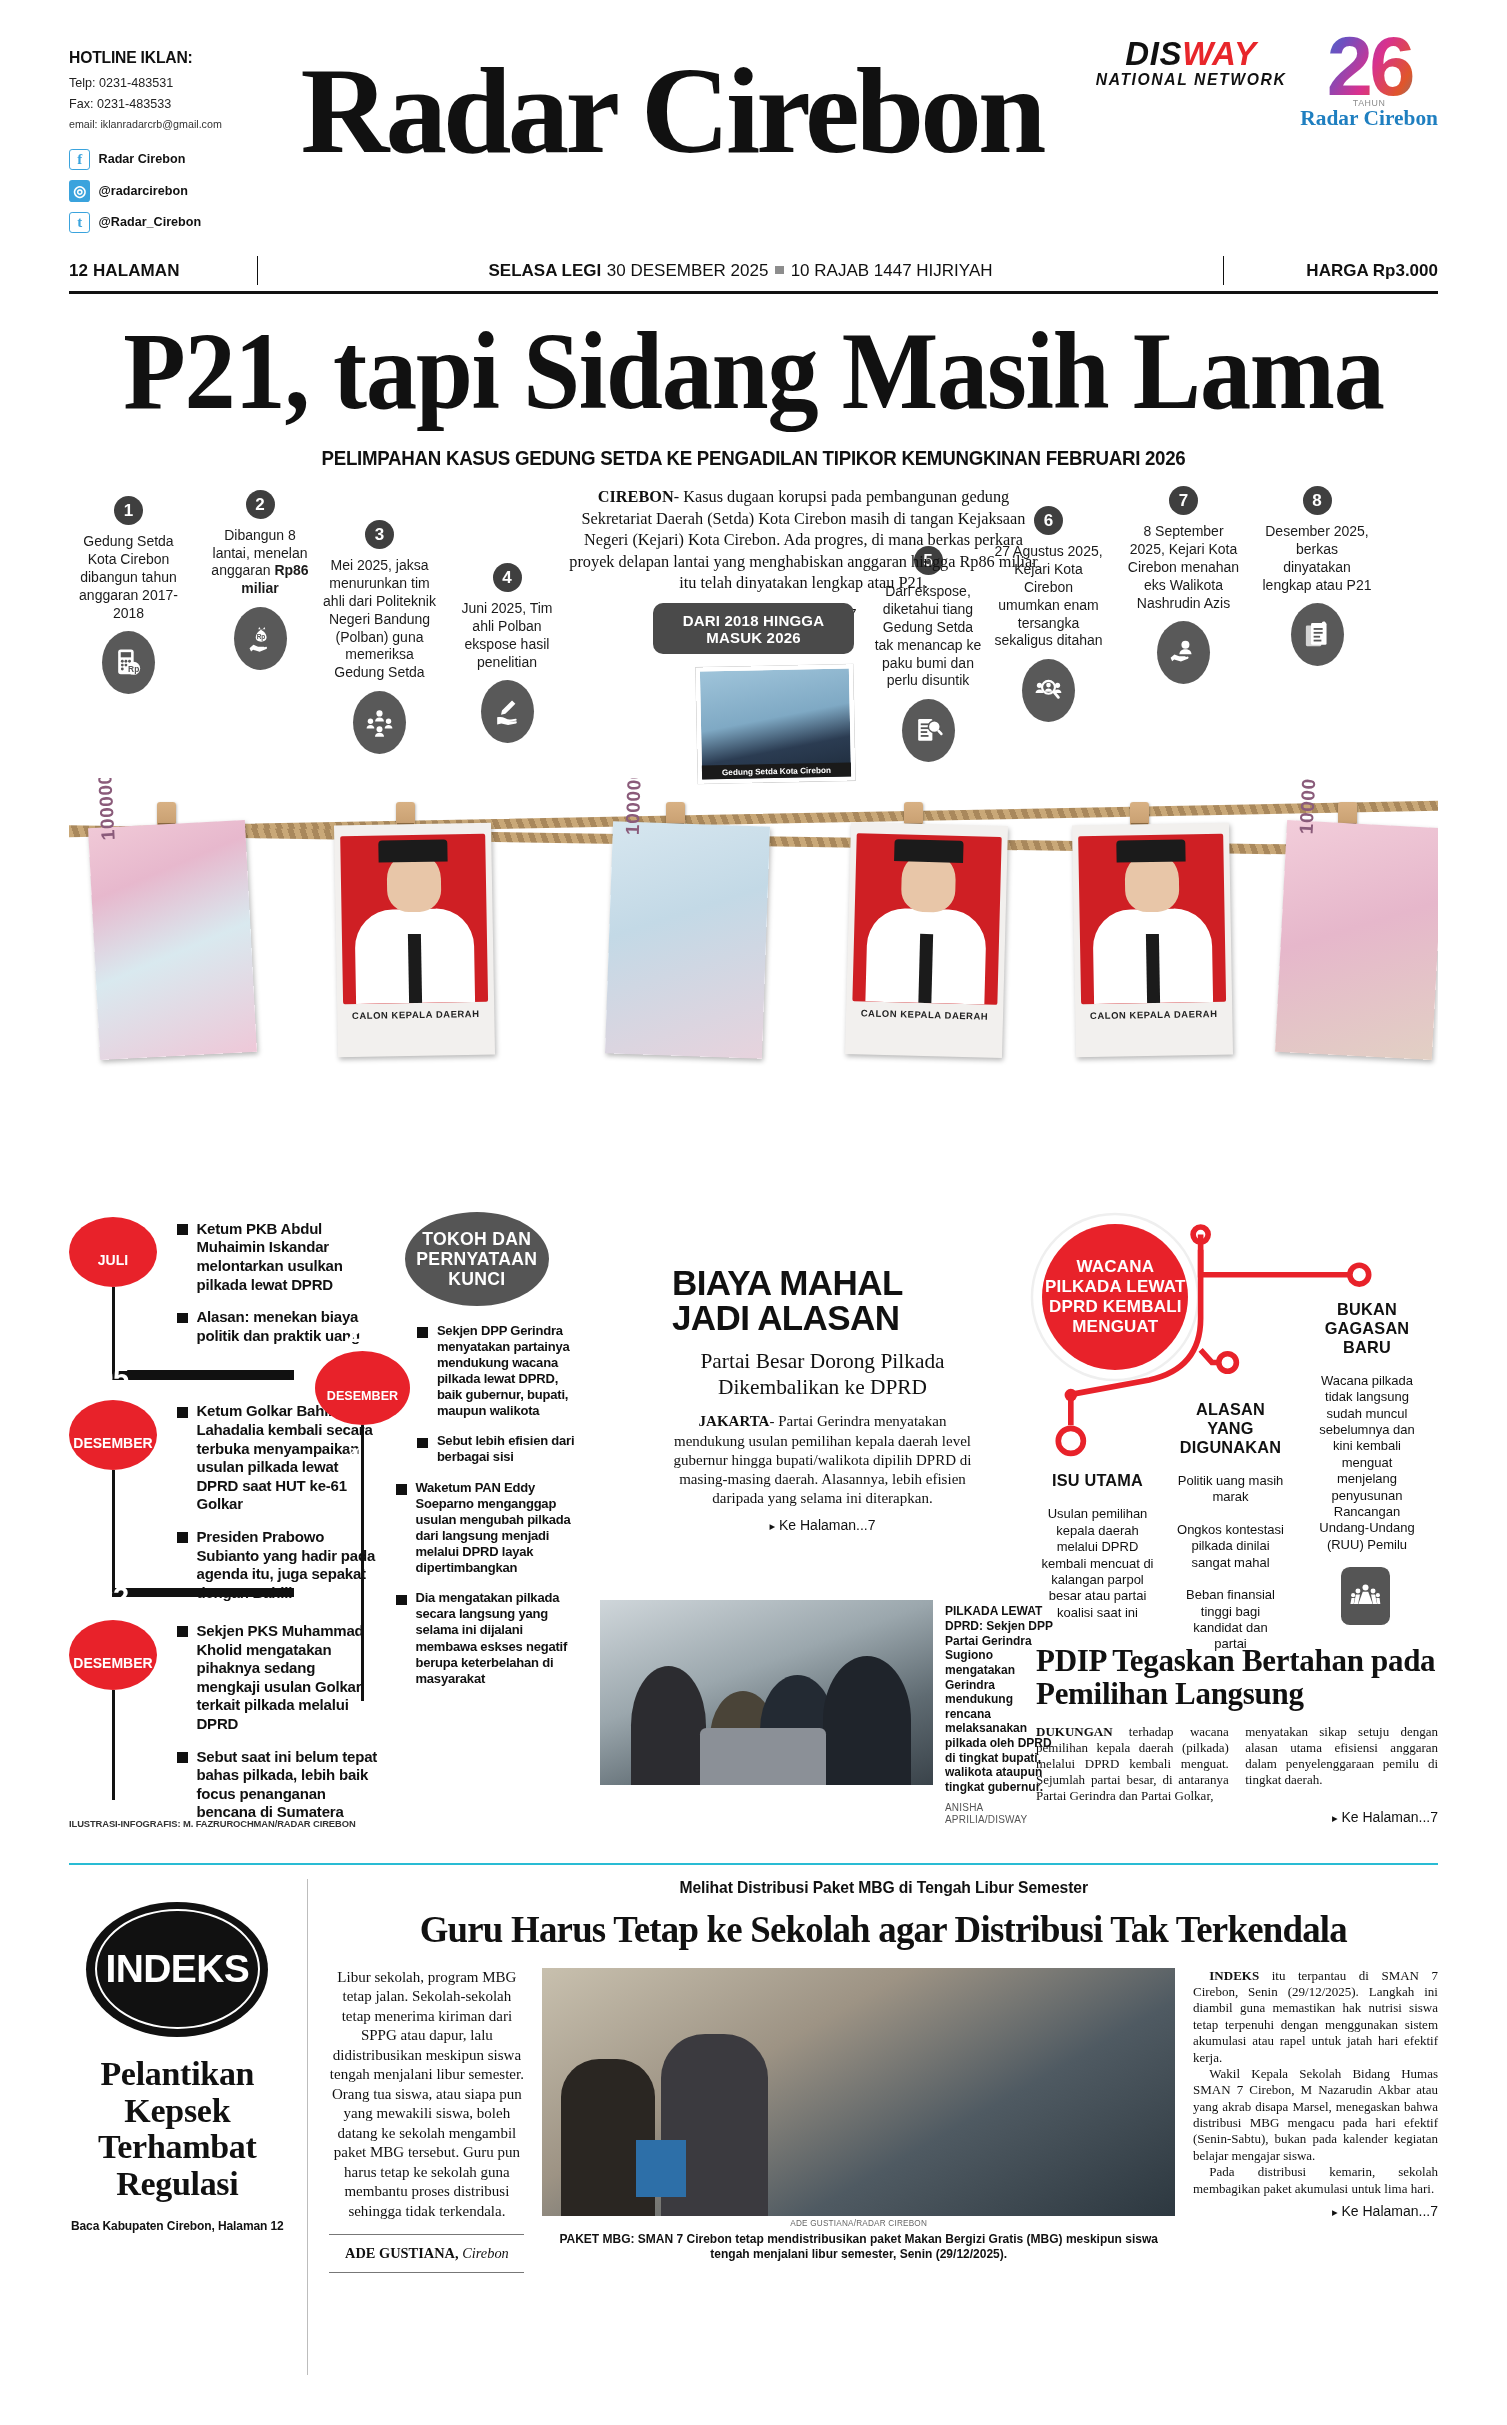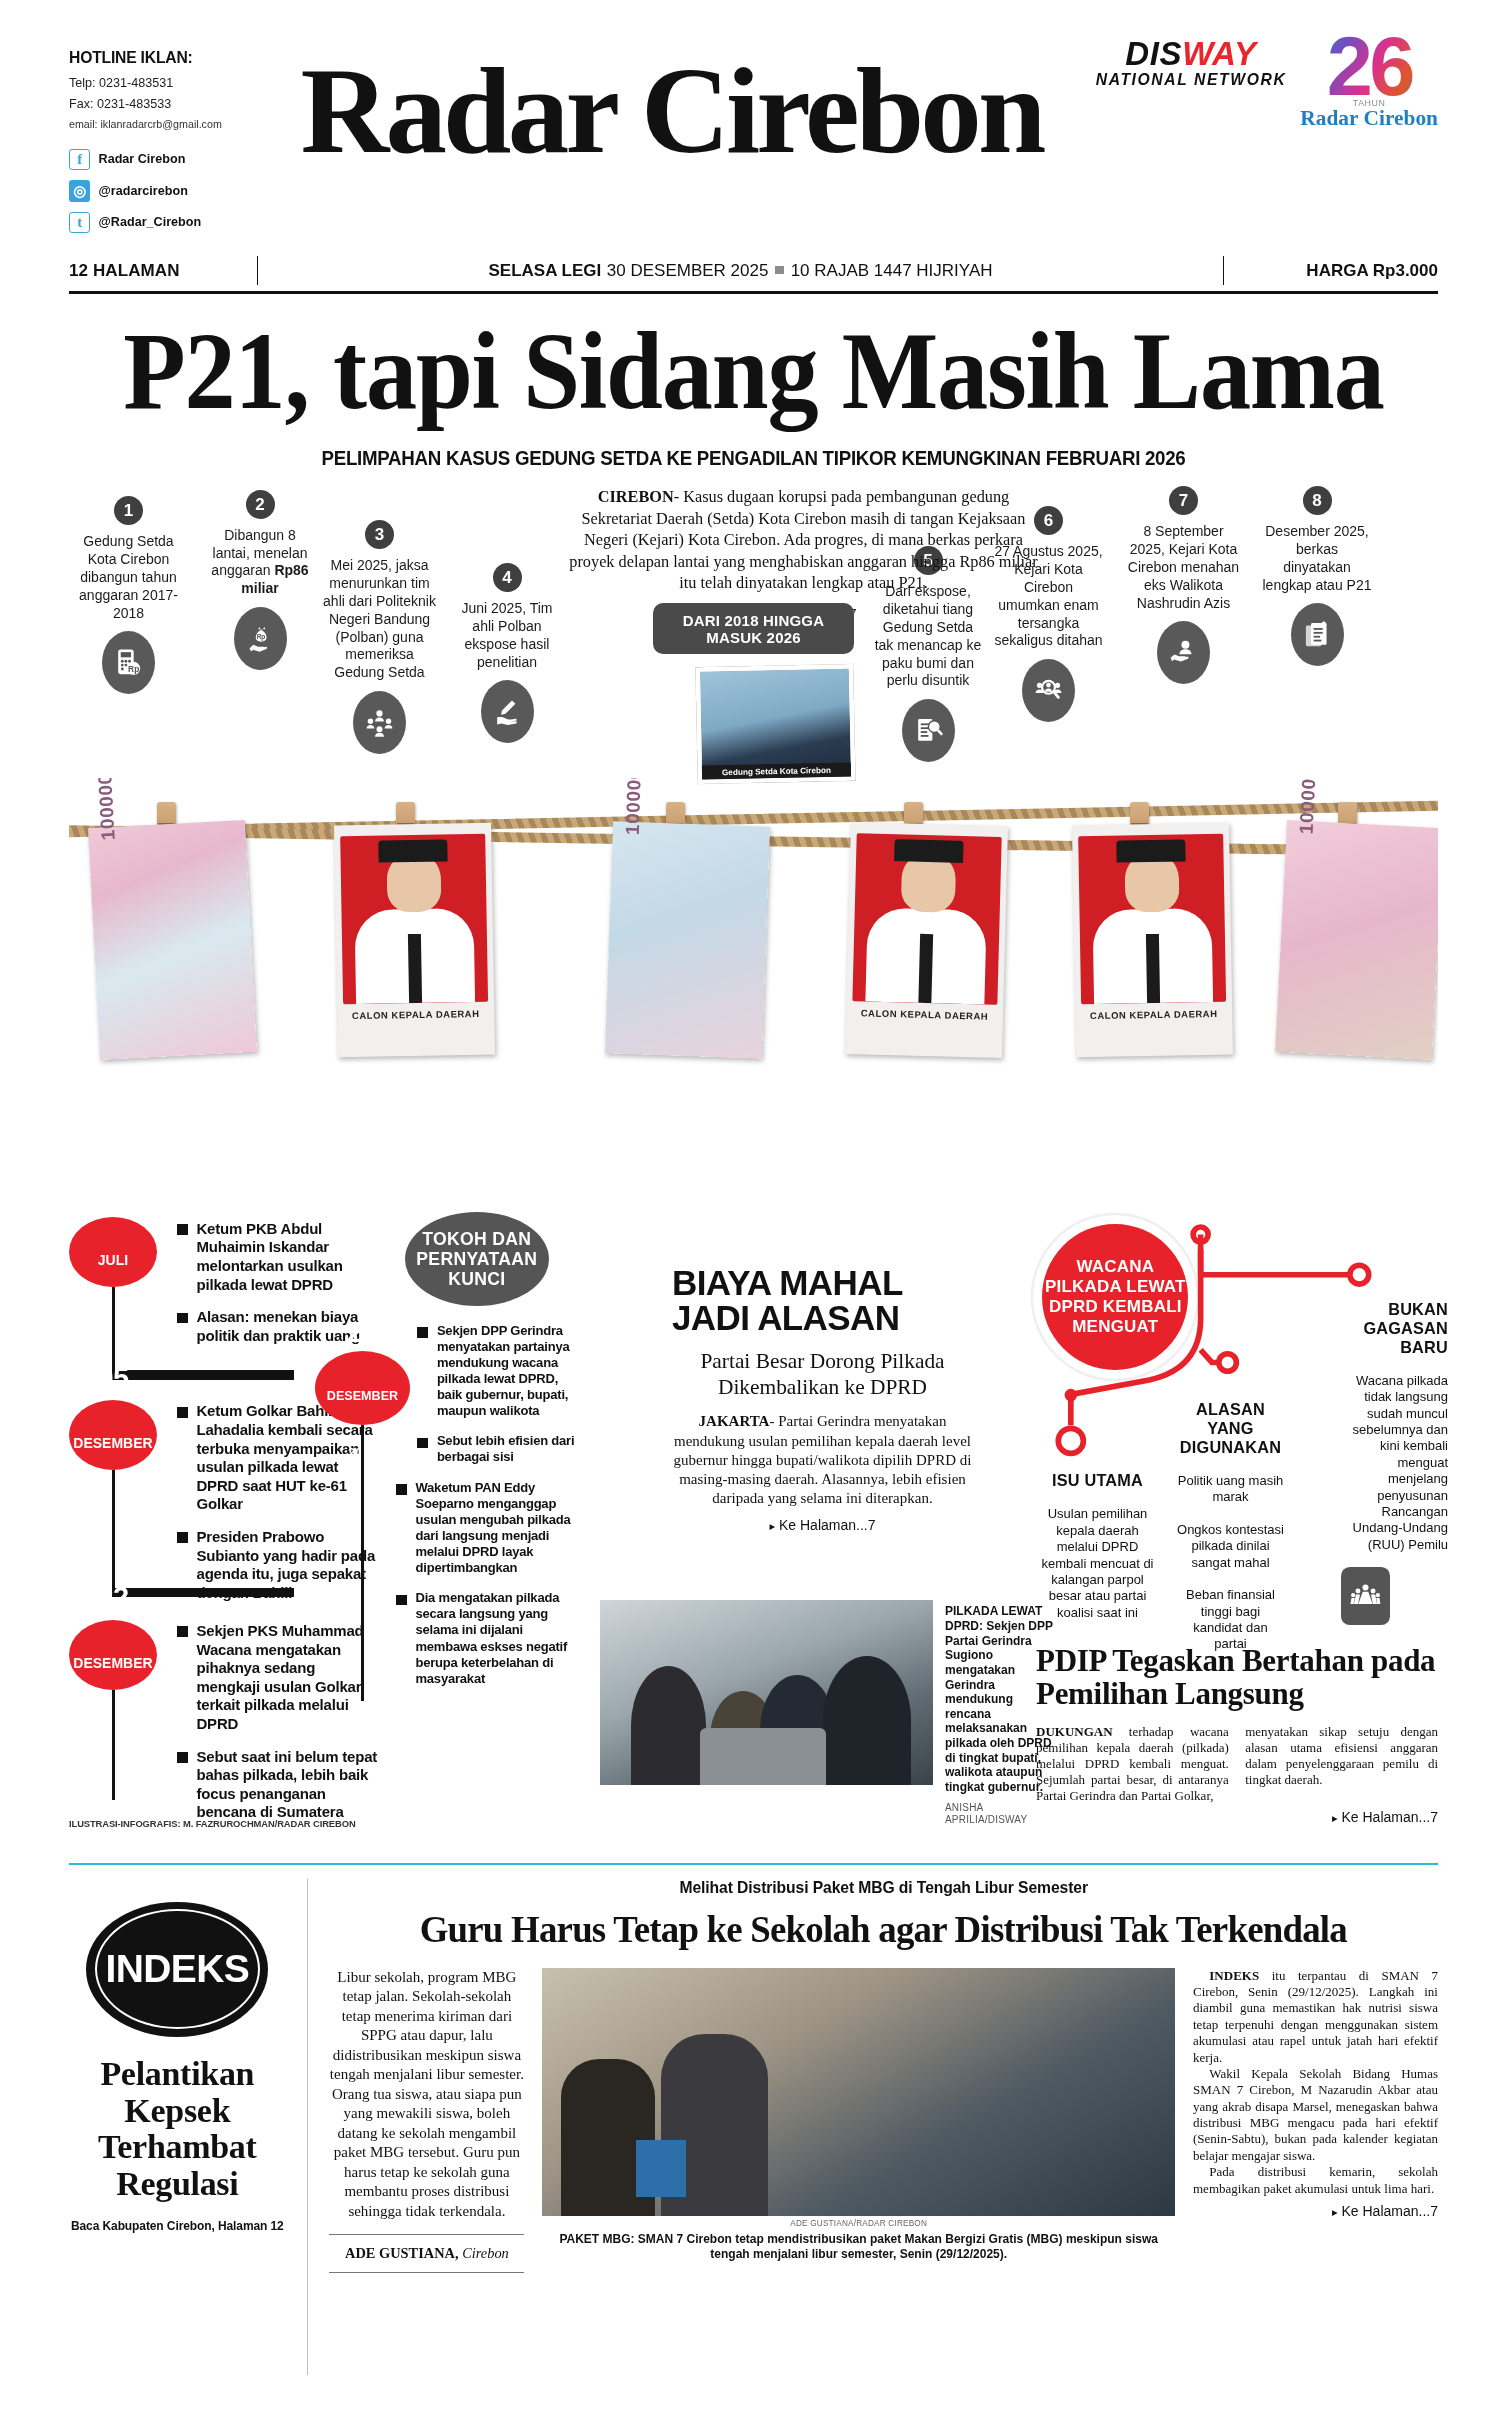--- a/index.html
+++ b/index.html
@@ -562,21 +562,21 @@
 
       <div class="tl-item" style="height:188px;">
         <div class="date-oval">
           <span class="dd">22</span>
           <span class="mm">DESEMBER</span>
           <span class="yy">2025</span>
         </div>
         <div class="tl-points">
           <div class="pt">
               <span class="sq"></span>
-              <span class="ptx">Sekjen PKS Muhammad Wacana mengatakan pihaknya sedang mengkaji usulan Golkar terkait pilkada melalui DPRD</span>
+              <span class="ptx">Sekjen PKS Muhammad Kholid mengatakan pihaknya sedang mengkaji usulan Golkar terkait pilkada melalui DPRD</span>
             </div>
           <div class="pt">
               <span class="sq"></span>
               <span class="ptx">Sebut saat ini belum tepat bahas pilkada, lebih baik focus penanganan bencana di Sumatera</span>
             </div>
         </div>
         <div class="tl-conn" style="top:70px; height:110px;"></div>
       </div>
 
       <div class="credit">ILUSTRASI-INFOGRAFIS: M. FAZRUROCHMAN/RADAR CIREBON</div>
@@ -655,21 +655,21 @@
         <div class="bdy">Politik uang masih marak</div>
         <div class="bdy">Ongkos kontestasi pilkada dinilai sangat mahal</div>
         <div class="bdy">Beban finansial tinggi bagi kandidat dan partai</div>
       </div>
 
       <div class="mm-node" style="left:5px; top:259px; width:113px; text-align:center;">
         <div class="ttl">ISU UTAMA</div>
         <div class="bdy">Usulan pemilihan kepala daerah melalui DPRD kembali mencuat di kalangan parpol besar atau partai koalisi saat ini</div>
       </div>
 
-      <div class="mm-node" style="left:276px; top:88px; width:110px; text-align:right;margin-left:26px;">
+      <div class="mm-node" style="left:276px; top:88px; width:110px; text-align:center;">
         <div class="ttl">BUKAN GAGASAN BARU</div>
         <div class="bdy">Wacana pilkada tidak langsung sudah muncul sebelumnya dan kini kembali menguat menjelang penyusunan Rancangan Undang-Undang (RUU) Pemilu</div>
       </div>
 
       <div class="mm-ico" style="left:305px; top:355px;">
         <svg viewBox="0 0 24 24">
             <circle cx="12" cy="5.5" r="2.2" fill="#fff"></circle>
             <circle cx="6.5" cy="8" r="1.8" fill="#fff"></circle>
             <circle cx="17.5" cy="8" r="1.8" fill="#fff"></circle>
             <circle cx="3" cy="11" r="1.5" fill="#fff"></circle>

